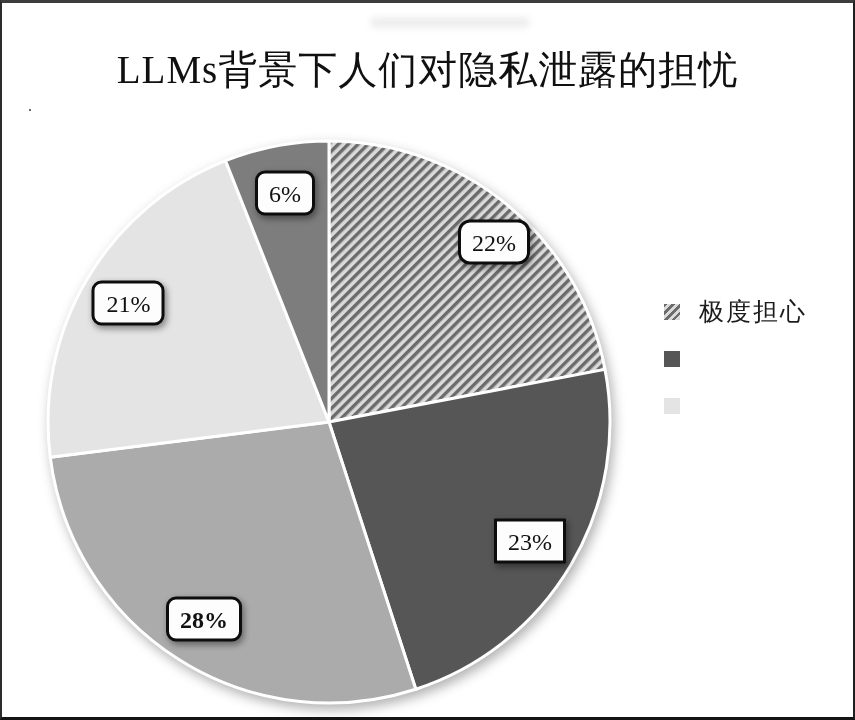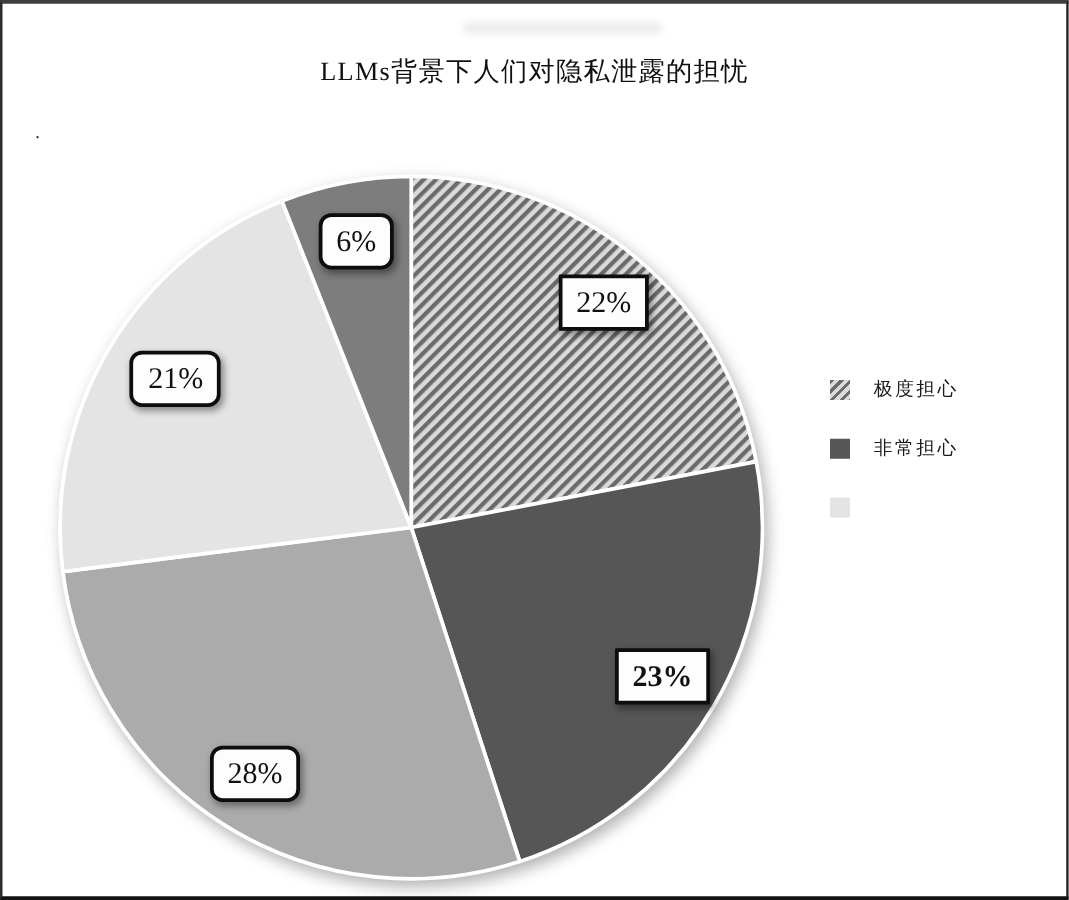--- a/index.html
+++ b/index.html
@@ -19,21 +19,21 @@
     border-right: 2px solid #1f1f1f;
     border-bottom: 3px solid #141414;
     overflow: hidden;
   }
   .chart-title {
     position: absolute;
     top: 40px;
     left: 0;
     width: 100%;
     text-align: center;
-    font-size: 21px;
+    font-size: 39px;
     letter-spacing: 1px;
     color: #101010;
     white-space: nowrap;
   }
   .artifact-dot {
     position: absolute;
     left: 26px;
     top: 98px;
     font-size: 16px;
     color: #3a3a3a;
@@ -84,21 +84,21 @@
     align-items: center;
     height: 47px;
   }
   .legend-swatch {
     width: 16px;
     height: 16px;
     flex: 0 0 16px;
     margin-right: 19px;
   }
   .legend-label {
-    font-size: 15px;
+    font-size: 25px;
     color: #1c1c1c;
     letter-spacing: 2px;
     white-space: nowrap;
   }
 </style>
 </head>
 <body>
 
 <div class="frame">
 
@@ -115,34 +115,33 @@
         </pattern>
       </defs>
       <path d="M 327 419 L 327.00 138.00 A 281 281 0 0 1 603.02 366.35 Z" fill="url(#hatch)" stroke="#ffffff" stroke-width="3" stroke-linejoin="round"></path>
       <path d="M 327 419 L 603.02 366.35 A 281 281 0 0 1 413.83 686.25 Z" fill="#565656" stroke="#ffffff" stroke-width="3" stroke-linejoin="round"></path>
       <path d="M 327 419 L 413.83 686.25 A 281 281 0 0 1 48.22 454.22 Z" fill="#ababab" stroke="#ffffff" stroke-width="3" stroke-linejoin="round"></path>
       <path d="M 327 419 L 48.22 454.22 A 281 281 0 0 1 223.56 157.73 Z" fill="#e4e4e4" stroke="#ffffff" stroke-width="3" stroke-linejoin="round"></path>
       <path d="M 327 419 L 223.56 157.73 A 281 281 0 0 1 327.00 138.00 Z" fill="#7d7d7d" stroke="#ffffff" stroke-width="3" stroke-linejoin="round"></path>
     </svg>
 
   <div id="slice-labels">
-      <div class="slice-label square" style="left: 481px; top: 239px;">22%</div>
-      <div class="slice-label square" style="left: 528px; top: 538px; font-weight: bold;">23%</div>
-      <div class="slice-label rounded" style="left: 202px; top: 616px;">28%</div>
-      <div class="slice-label rounded" style="left: 138px; top: 300px; padding-left: 12px;">21%</div>
+      <div class="slice-label square" style="left: 492px; top: 239px; border-radius: 12px;">22%</div>
+      <div class="slice-label square" style="left: 528px; top: 538px;">23%</div>
+      <div class="slice-label rounded" style="left: 202px; top: 616px; font-weight: bold;">28%</div>
+      <div class="slice-label rounded" style="left: 126px; top: 300px; padding-left: 12px;">21%</div>
       <div class="slice-label rounded" style="left: 283px; top: 190px;">6%</div>
     </div>
 
   <div class="legend">
     <div class="legend-row">
       <span class="legend-swatch" style="background: repeating-linear-gradient(135deg, rgb(107, 107, 107) 0px, rgb(107, 107, 107) 2.5px, rgb(218, 218, 218) 2.5px, rgb(218, 218, 218) 5.5px);"></span>
       <span class="legend-label">极度担心</span>
     </div>
     <div class="legend-row">
       <span class="legend-swatch" style="background: rgb(86, 86, 86);"></span>
-      <span class="legend-label">非常担心</span>
     </div>
     <div class="legend-row">
       <span class="legend-swatch" style="background: rgb(228, 228, 228);"></span>
     </div>
   </div>
 
 </div>
 
 </body></html>

